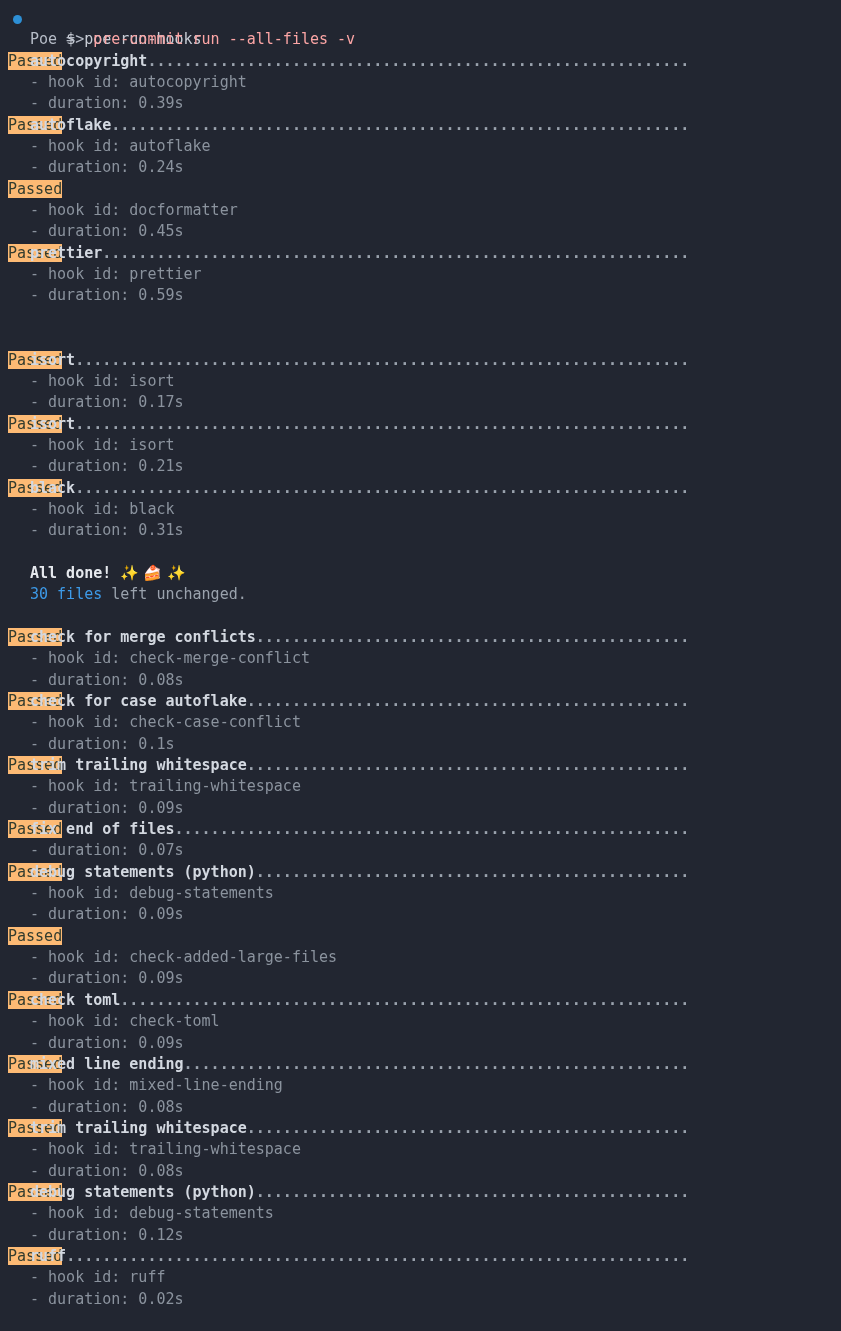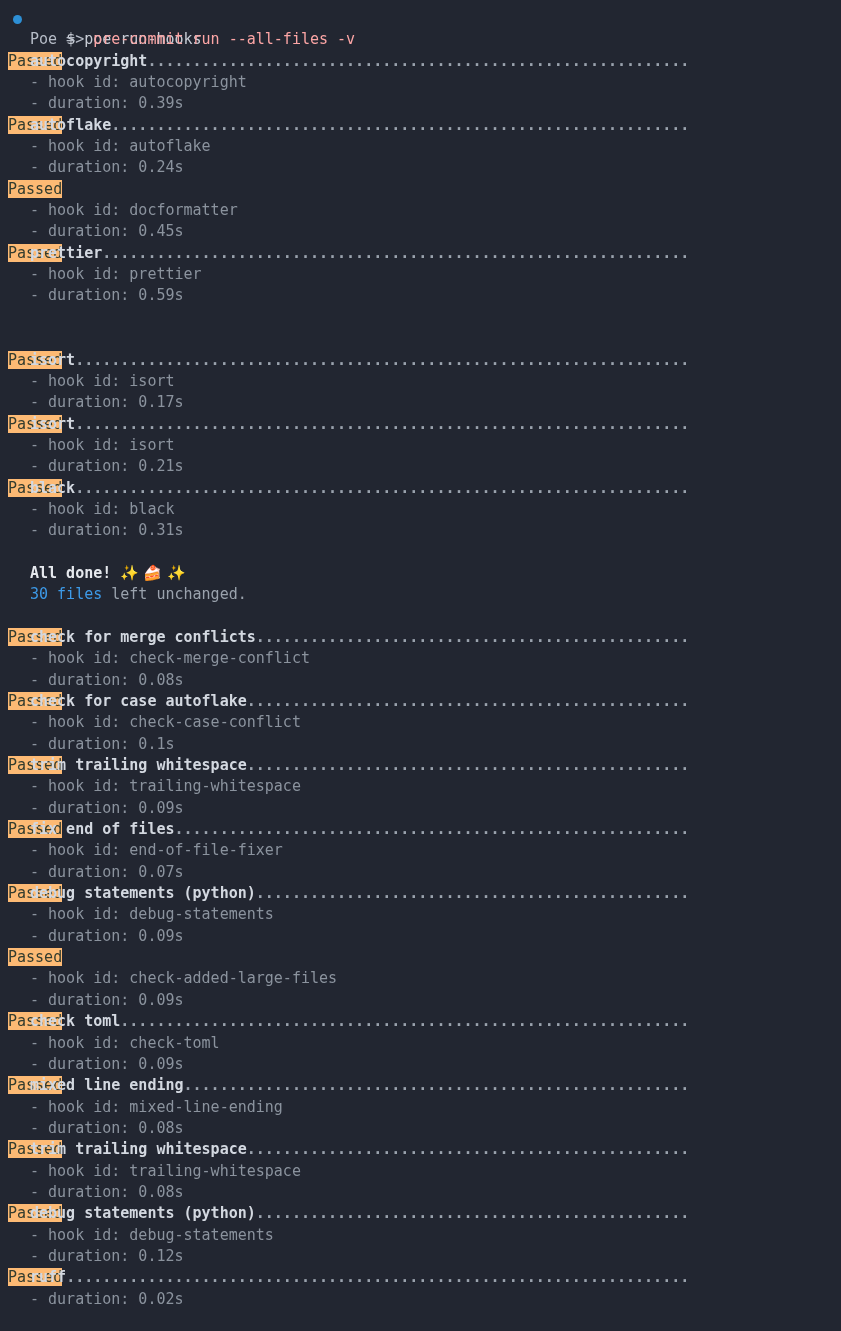--- a/index.html
+++ b/index.html
@@ -118,37 +118,37 @@
       <div class="row"><span class="left"><span class="hookname">check for merge conflicts</span><span class="dots">................................................</span></span><span class="passed">Passed</span></div>
       <div class="line"><span class="detail">- hook id: check-merge-conflict</span></div>
       <div class="line"><span class="detail">- duration: 0.08s</span></div>
       <div class="row"><span class="left"><span class="hookname">check for case autoflake</span><span class="dots">.................................................</span></span><span class="passed">Passed</span></div>
       <div class="line"><span class="detail">- hook id: check-case-conflict</span></div>
       <div class="line"><span class="detail">- duration: 0.1s</span></div>
       <div class="row"><span class="left"><span class="hookname">trim trailing whitespace</span><span class="dots">.................................................</span></span><span class="passed">Passed</span></div>
       <div class="line"><span class="detail">- hook id: trailing-whitespace</span></div>
       <div class="line"><span class="detail">- duration: 0.09s</span></div>
       <div class="row"><span class="left"><span class="hookname">fix end of files</span><span class="dots">.........................................................</span></span><span class="passed">Passed</span></div>
-      <div class="line"><span class="detail">- hook id: end-of-file-fixer</span></div>
       <div class="line"><span class="detail">- duration: 0.07s</span></div>
       <div class="row"><span class="left"><span class="hookname">debug statements (python)</span><span class="dots">................................................</span></span><span class="passed">Passed</span></div>
       <div class="line"><span class="detail">- hook id: debug-statements</span></div>
       <div class="line"><span class="detail">- duration: 0.09s</span></div>
       <div class="row"><span class="passed">Passed</span></div>
       <div class="line"><span class="detail">- hook id: check-added-large-files</span></div>
       <div class="line"><span class="detail">- duration: 0.09s</span></div>
       <div class="row"><span class="left"><span class="hookname">check toml</span><span class="dots">...............................................................</span></span><span class="passed">Passed</span></div>
       <div class="line"><span class="detail">- hook id: check-toml</span></div>
       <div class="line"><span class="detail">- duration: 0.09s</span></div>
       <div class="row"><span class="left"><span class="hookname">mixed line ending</span><span class="dots">........................................................</span></span><span class="passed">Passed</span></div>
       <div class="line"><span class="detail">- hook id: mixed-line-ending</span></div>
       <div class="line"><span class="detail">- duration: 0.08s</span></div>
       <div class="row"><span class="left"><span class="hookname">trim trailing whitespace</span><span class="dots">.................................................</span></span><span class="passed">Passed</span></div>
       <div class="line"><span class="detail">- hook id: trailing-whitespace</span></div>
       <div class="line"><span class="detail">- duration: 0.08s</span></div>
       <div class="row"><span class="left"><span class="hookname">debug statements (python)</span><span class="dots">................................................</span></span><span class="passed">Passed</span></div>
       <div class="line"><span class="detail">- hook id: debug-statements</span></div>
       <div class="line"><span class="detail">- duration: 0.12s</span></div>
       <div class="row"><span class="left"><span class="hookname">ruff</span><span class="dots">.....................................................................</span></span><span class="passed">Passed</span></div>
+      <div class="line"><span class="detail">- hook id: ruff</span></div>
       <div class="line"><span class="detail">- duration: 0.02s</span></div>
     </div>
 
 </div>
 
 </body></html>

